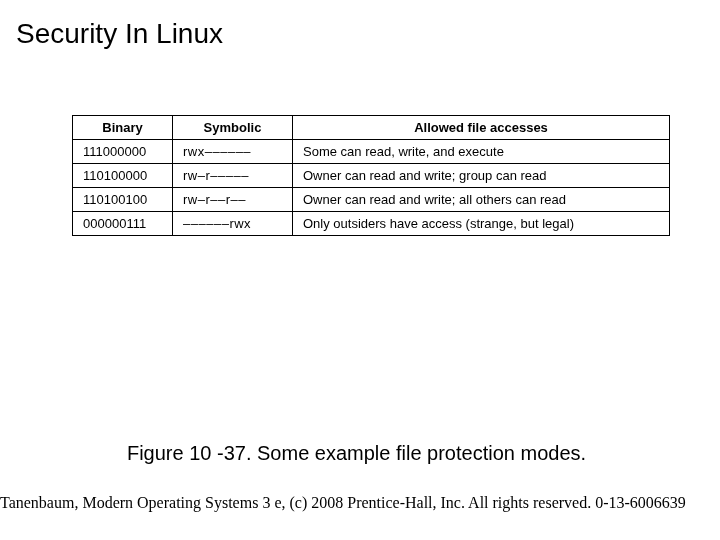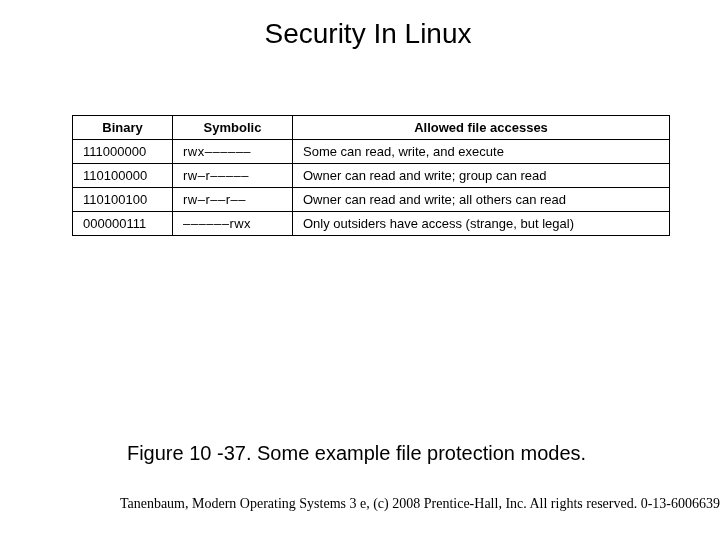--- a/index.html
+++ b/index.html
@@ -8,21 +8,20 @@
       box-sizing: border-box;
     }
     body {
       width: 720px;
       height: 540px;
       background: white;
       font-family: Arial, Helvetica, sans-serif;
       position: relative;
     }
     .title {
-      text-align: center;
       font-size: 28px;
       font-weight: normal;
       color: #000;
       padding-top: 18px;
       padding-bottom: 10px;
       margin-left: 16px;
     }
     .table-container {
       margin: 55px 50px 0 50px;
       padding-left: 22px;
@@ -64,25 +63,24 @@
       right: 7px;
       text-align: center;
       font-size: 20px;
       font-family: Arial, Helvetica, sans-serif;
     }
     .footer {
       position: absolute;
       bottom: 28px;
       left: 0;
       right: 0;
-      text-align: right;
-      font-size: 14px;
+      text-align: left;
+      font-size: 16px;
       font-family: "Times New Roman", Times, serif;
       color: #000;
-      margin-left: 8px;
     }
   </style>
 </head>
 <body>
 
 <div class="title">Security In Linux</div>
 
 <div class="table-container">
   <table>
     <thead>

